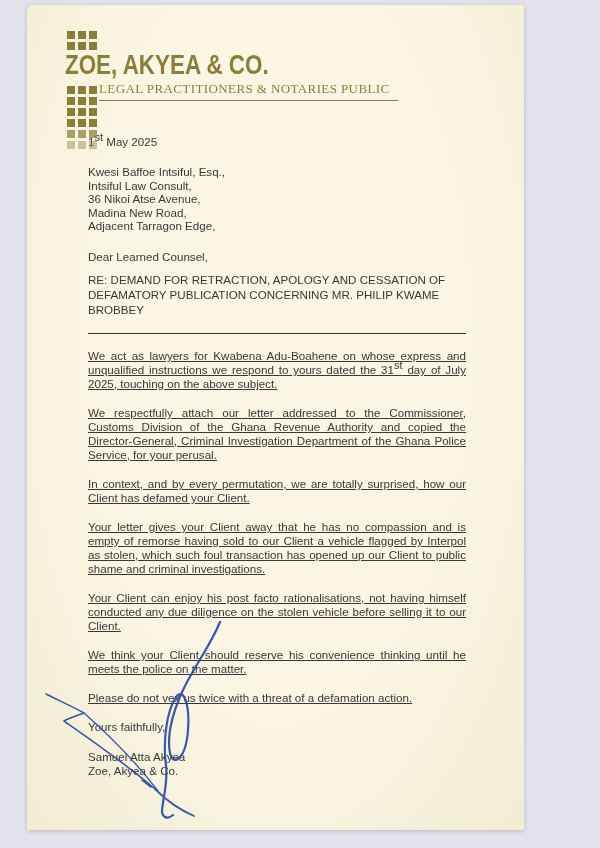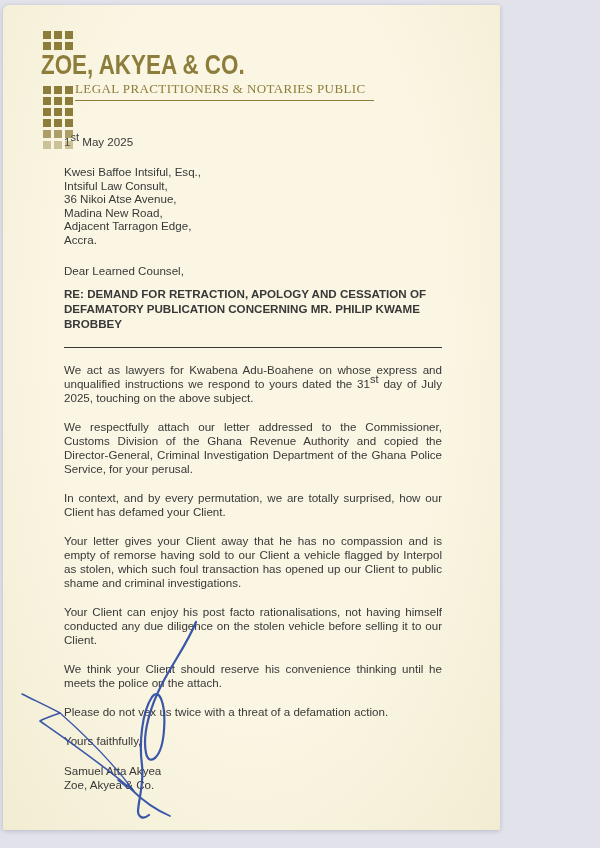--- a/index.html
+++ b/index.html
@@ -10,21 +10,21 @@
     --sig:#2b4aa5;
   }
   *{margin:0;padding:0;box-sizing:border-box;}
   html,body{width:600px;height:848px;overflow:hidden;}
   body{
     background:#e2e2ea;
     font-family:"Liberation Sans", sans-serif;
     color:var(--ink);
     position:relative;
   }
-  .page{position:absolute;inset:0;width:500px;height:848px;}
+  .page{position:absolute;inset:0;width:500px;height:848px;margin-left:24px;}
   .paper{
     position:absolute;left:3px;top:5px;right:0;bottom:18px;
     background:radial-gradient(ellipse at 50% 40%, #faf6e3 55%, #f2ecd2 100%);
     border-radius:6px 2px 2px 2px;
     box-shadow:0 1px 4px rgba(60,60,90,.25);
     overflow:hidden;
   }
 
   
   .header{position:relative;height:130px;}
@@ -48,23 +48,23 @@
     border-bottom:1.5px solid var(--olive);
     padding:0 8px 3px 0;
   }
 
   
   .content{padding:0 58px 0 61px;font-size:11.6px;line-height:14px;}
   .date{margin-top:0;}
   .date sup, .bp sup{font-size:11px;vertical-align:super;line-height:0;}
   .recipient{margin-top:16px;line-height:13.6px;}
   .salutation{margin-top:17px;}
-  .subject{margin-top:8px;font-weight:bold;line-height:15px;}
+  .subject{margin-top:8px;font-weight:normal;line-height:15px;}
   .subject .u{display:inline-block;border-bottom:1.3px solid var(--ink);padding-right:14px;padding-bottom:16px;}
-  .bp{margin-top:15px;text-align:justify;}
+  .bp{margin-top:15px;text-align:justify;text-decoration:underline;}
   .valediction{margin-top:15px;}
   .signatory{margin-top:16px;line-height:14px;}
 
   
   .footer{
     margin-top:31px;text-align:center;
     color:var(--footer);font-size:9.5px;line-height:14.5px;letter-spacing:.4px;
   }
   .footer .ic{font-size:9px;margin-right:1px;}
   .footer .gap{display:inline-block;width:10px;}
@@ -113,36 +113,35 @@
 
     <div class="content">
       <div class="date"><span>1</span><sup>st</sup><span> May 2025</span></div>
 
       <div class="recipient">
         <div>Kwesi Baffoe Intsiful, Esq.,</div>
         <div>Intsiful Law Consult,</div>
         <div>36 Nikoi Atse Avenue,</div>
         <div>Madina New Road,</div>
         <div>Adjacent Tarragon Edge,</div>
-        <div>Accra.</div>
       </div>
 
       <div class="salutation">Dear Learned Counsel,</div>
 
       <div class="subject">
         <div>RE: DEMAND FOR RETRACTION, APOLOGY AND CESSATION OF</div>
         <div><span class="u">DEFAMATORY PUBLICATION CONCERNING MR. PHILIP KWAME BROBBEY</span></div>
       </div>
 
       <p class="bp"><span>We act as lawyers for Kwabena Adu-Boahene on whose express and unqualified instructions we respond to yours dated the 31</span><sup>st</sup><span> day of July 2025, touching on the above subject.</span></p>
       <p class="bp">We respectfully attach our letter addressed to the Commissioner, Customs Division of the Ghana Revenue Authority and copied the Director-General, Criminal Investigation Department of the Ghana Police Service, for your perusal.</p>
       <p class="bp">In context, and by every permutation, we are totally surprised, how our Client has defamed your Client.</p>
       <p class="bp">Your letter gives your Client away that he has no compassion and is empty of remorse having sold to our Client a vehicle flagged by Interpol as stolen, which such foul transaction has opened up our Client to public shame and criminal investigations.</p>
       <p class="bp">Your Client can enjoy his post facto rationalisations, not having himself conducted any due diligence on the stolen vehicle before selling it to our Client.</p>
-      <p class="bp">We think your Client should reserve his convenience thinking until he meets the police on the attach.</p>
+      <p class="bp">We think your Client should reserve his convenience thinking until he meets the police on the matter.</p>
       <p class="bp">Please do not vex us twice with a threat of a defamation action.</p>
 
       <div class="valediction">Yours faithfully,</div>
 
       <div class="signatory">
         <div>Samuel Atta Akyea</div>
         <div>Zoe, Akyea &amp; Co.</div>
       </div>
 
     </div>

